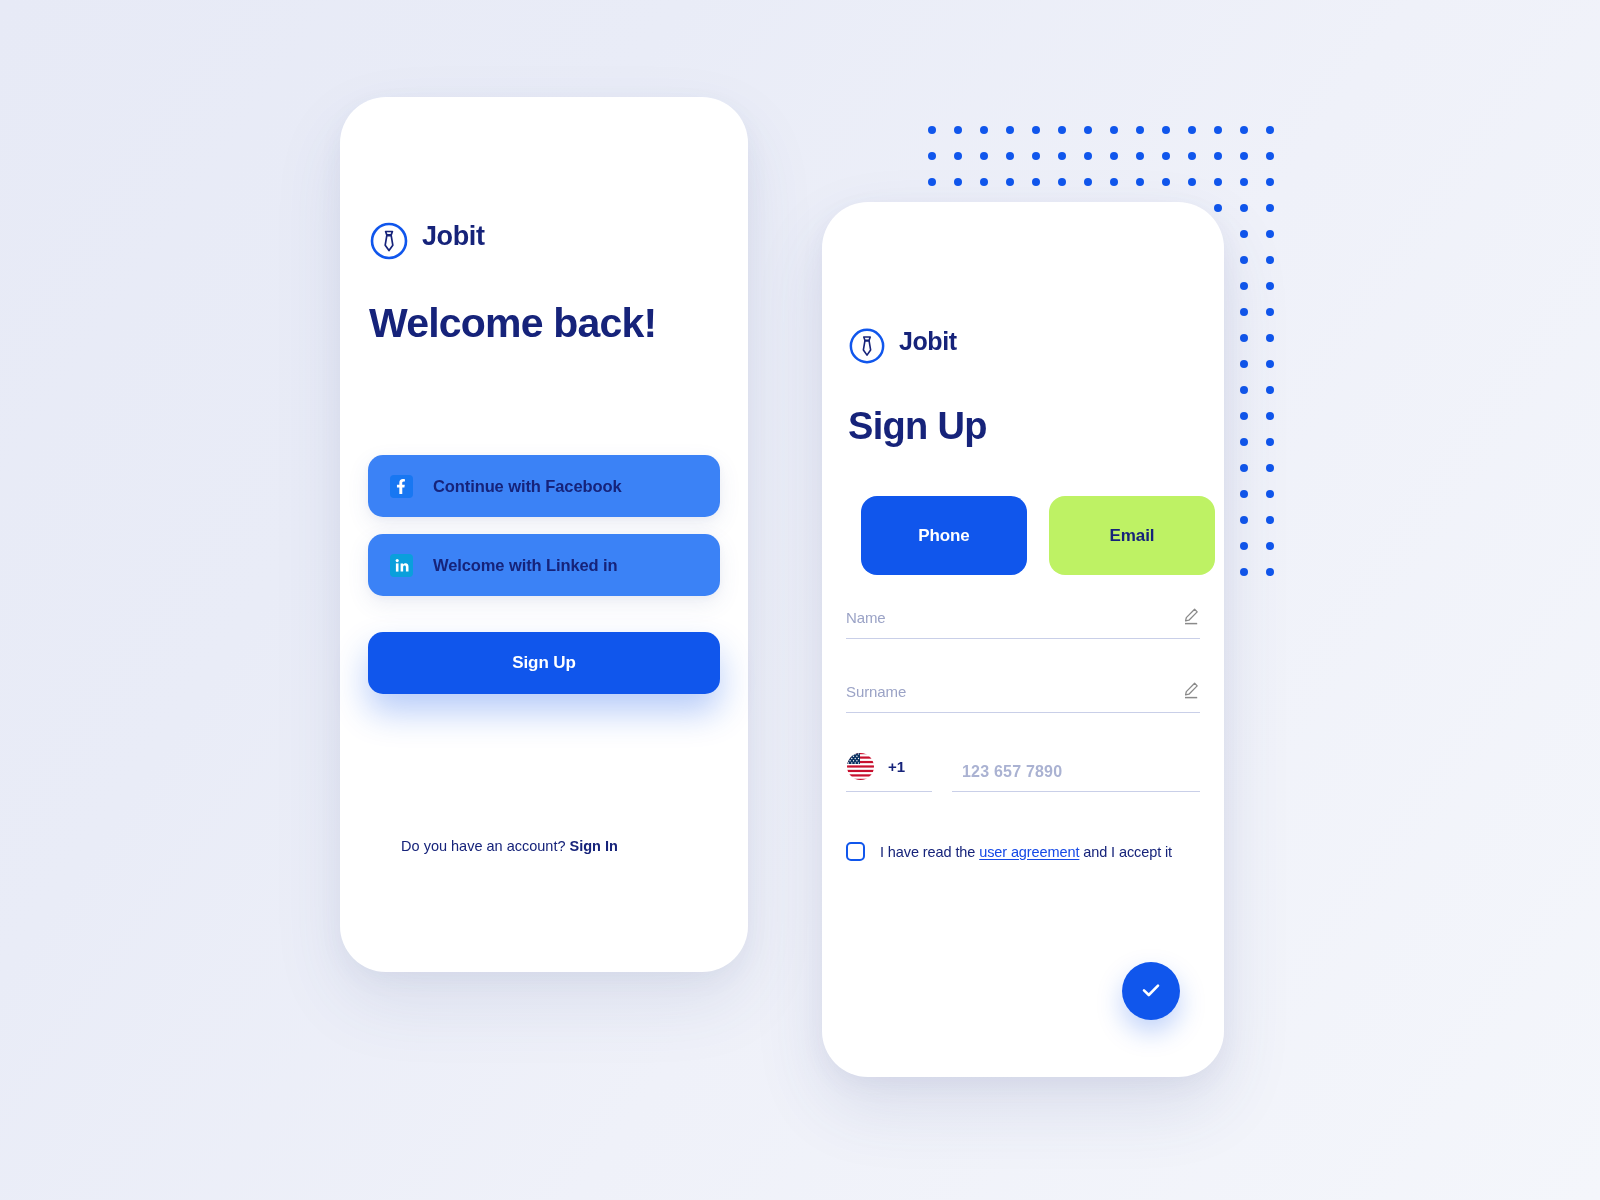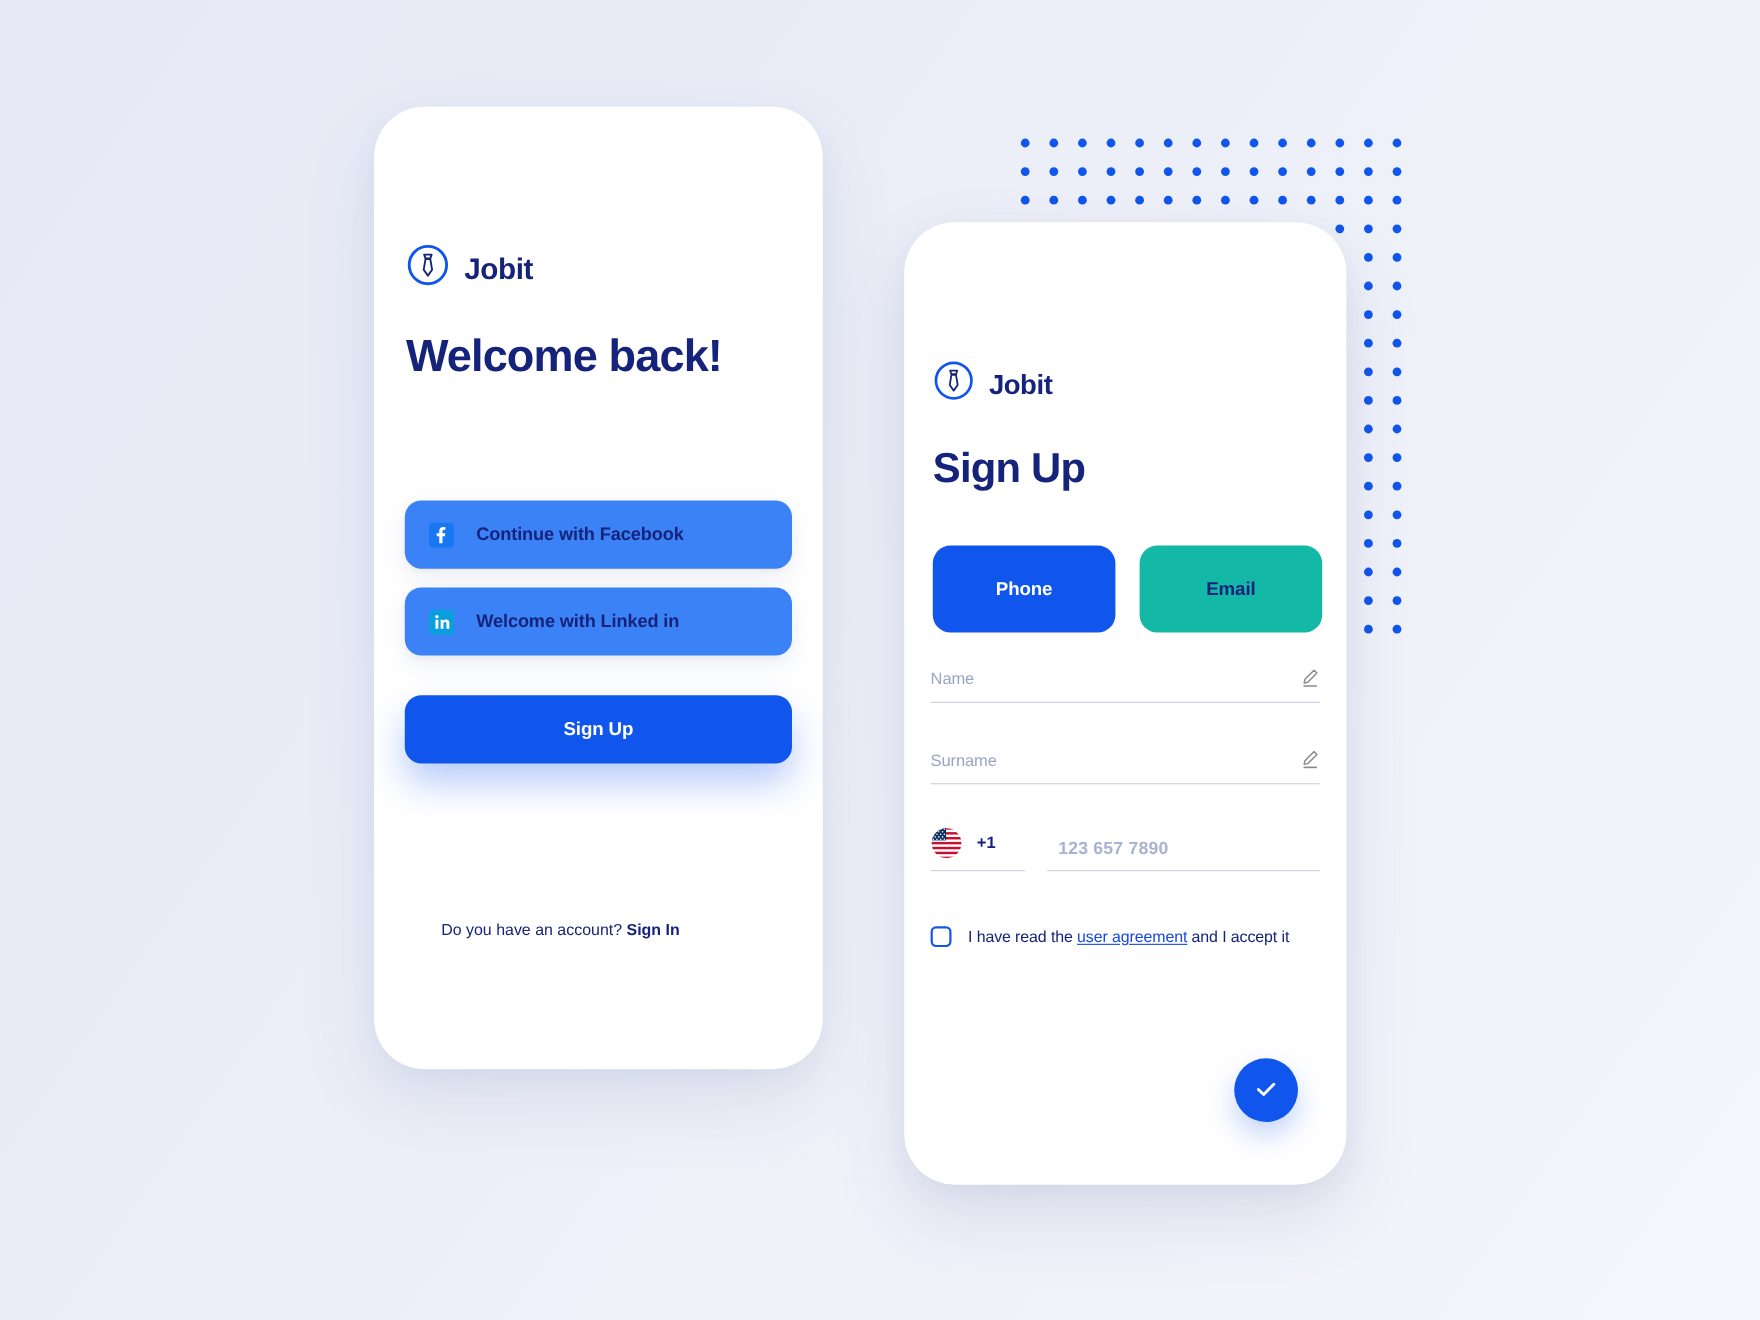--- a/index.html
+++ b/index.html
@@ -51,21 +51,21 @@
     left: 822px;
     top: 202px;
     width: 402px;
     height: 875px;
     border-radius: 46px;
     box-shadow: 0 30px 70px rgba(60, 75, 140, 0.12), 0 8px 24px rgba(60, 75, 140, 0.06);
     z-index: 4;
   }
 
   
-  .brand { display: flex; align-items: flex-end; gap: 13px; }
+  .brand { display: flex; align-items: flex-start; gap: 13px; }
   .brand-mark { width: 40px; height: 40px; flex: none; }
   .brand-name {
     font-size: 27px;
     font-weight: bold;
     color: #16237a;
     letter-spacing: -0.4px;
   }
   #card-right .brand-mark { width: 38px; height: 38px; }
   #card-right .brand-name { font-size: 25px; }
 
@@ -173,22 +173,22 @@
     width: 166px;
     height: 79px;
     border: none;
     border-radius: 16px;
     font-family: "Liberation Sans", sans-serif;
     font-size: 17px;
     font-weight: bold;
     cursor: pointer;
     letter-spacing: -0.1px;
   }
-  .seg-btn.active { background: #1056ec; color: #ffffff; }
-  .seg-btn.inactive { background: #14b8a6; color: #16237a; }
+  .seg-btn.active { background: #1056ec; color: #ffffff; margin-left: 13px; }
+  .seg-btn.inactive { background: #bef264; color: #16237a; }
 
   .field {
     position: absolute;
     left: 24px;
     width: 354px;
     border-bottom: 1.5px solid #c9cfe8;
     padding-bottom: 12px;
     display: flex;
     align-items: flex-end;
     justify-content: space-between;

